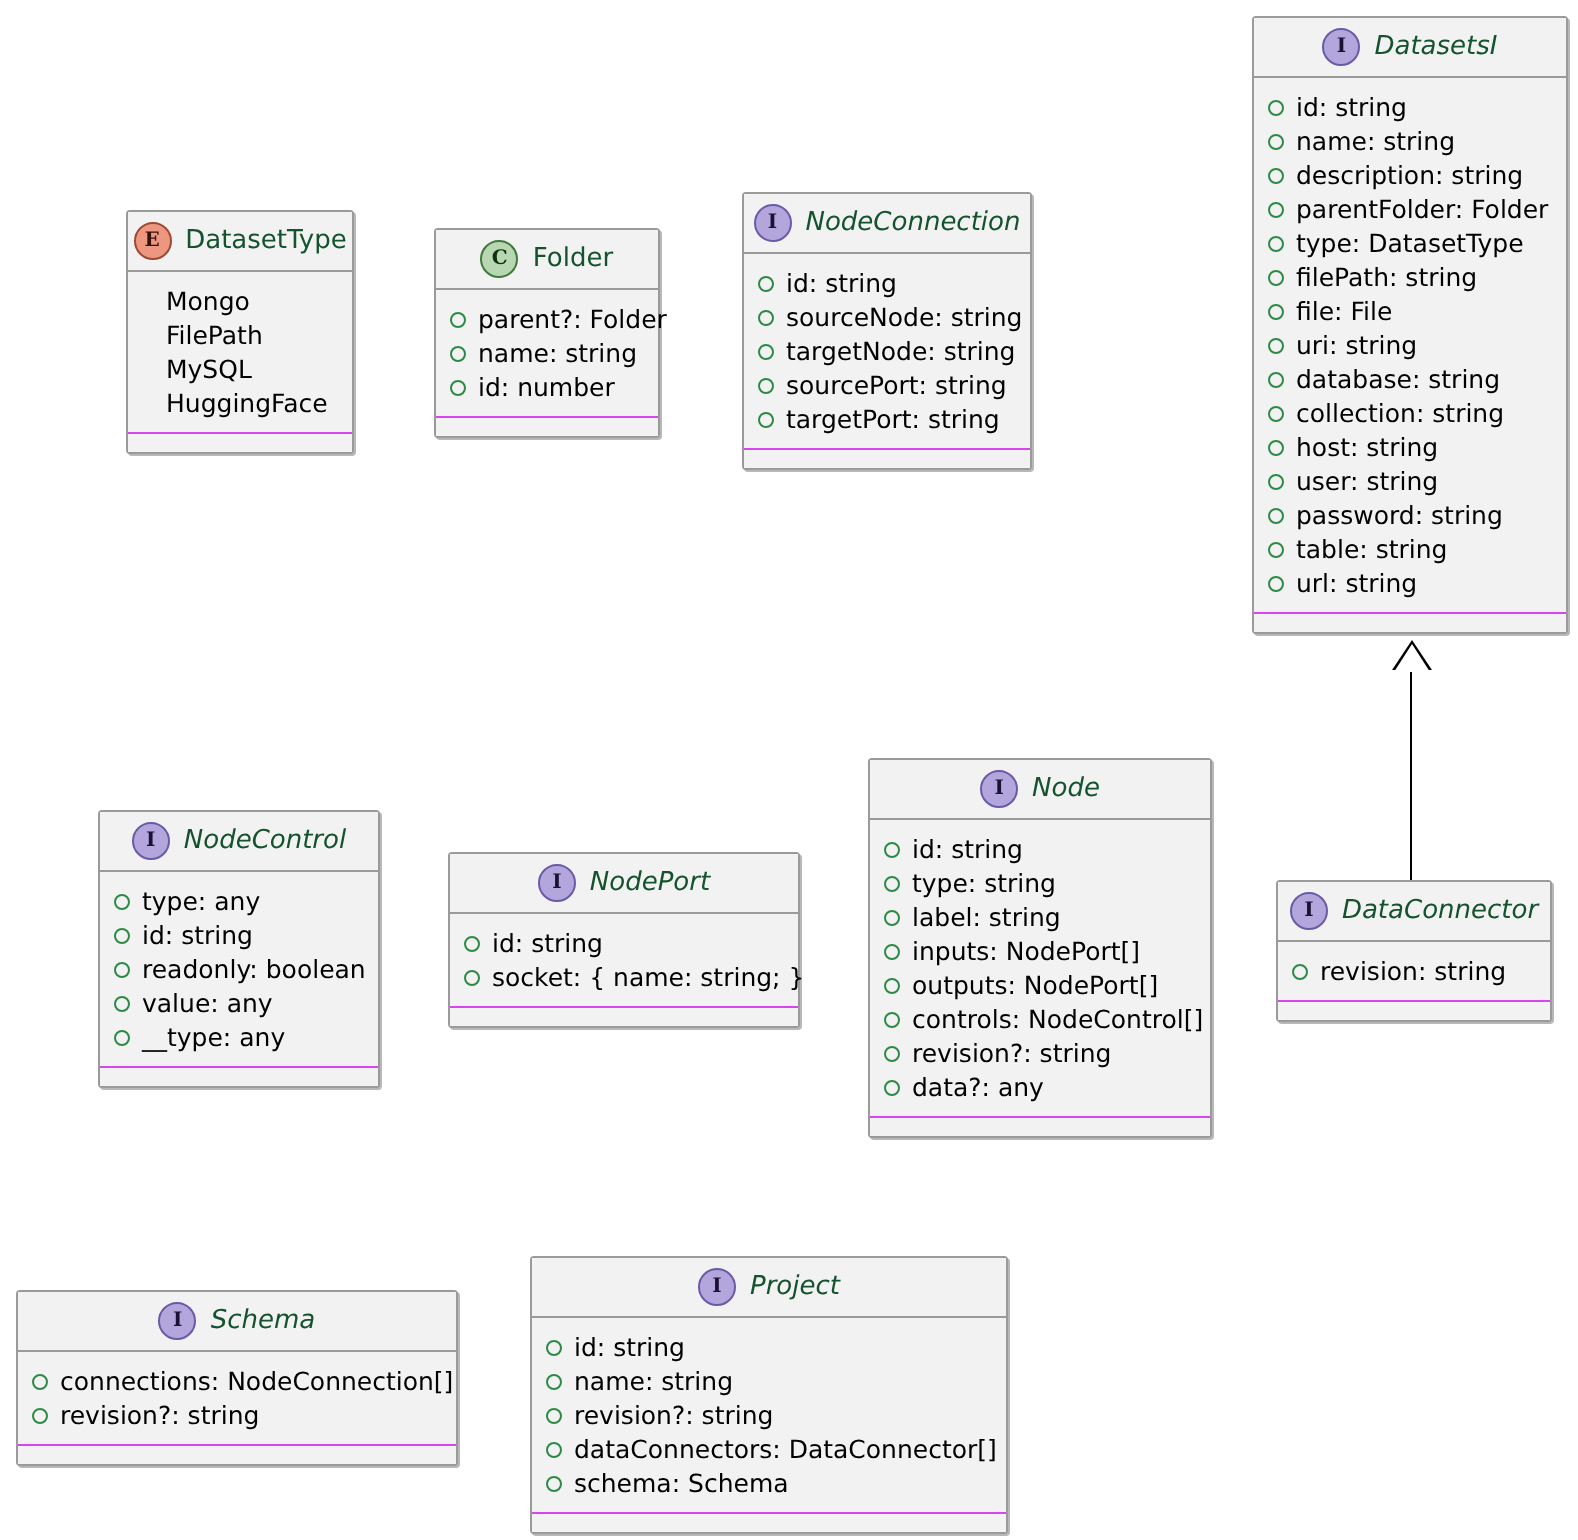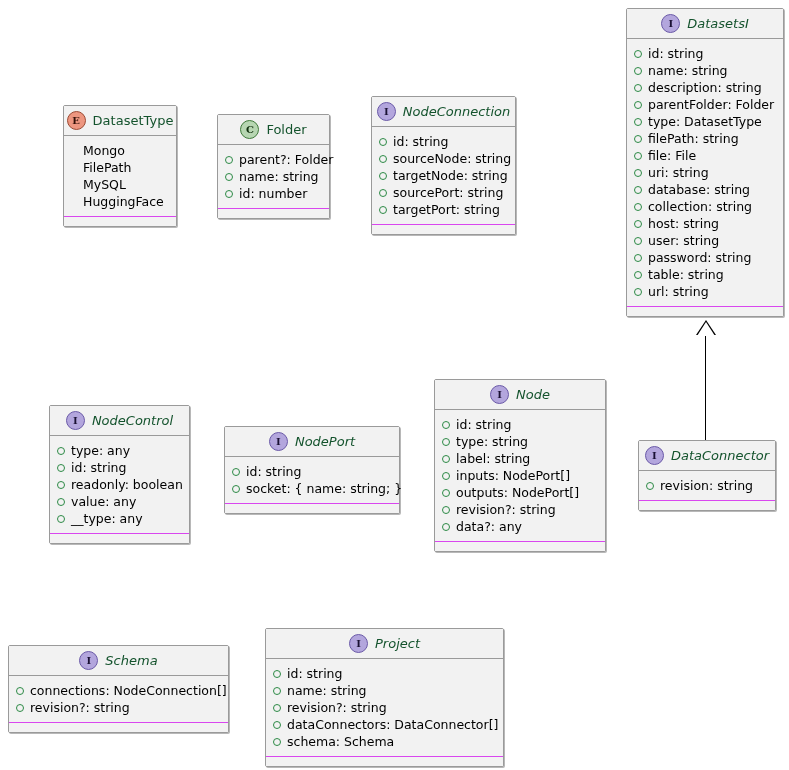--- a/index.html
+++ b/index.html
@@ -305,20 +305,24 @@
         <div class="attr-row">
           <span class="attr-dot"></span>
           <span>inputs: NodePort[]</span>
         </div>
         <div class="attr-row">
           <span class="attr-dot"></span>
           <span>outputs: NodePort[]</span>
         </div>
         <div class="attr-row">
           <span class="attr-dot"></span>
+          <span>controls: NodeControl[]</span>
+        </div>
+        <div class="attr-row">
+          <span class="attr-dot"></span>
           <span>revision?: string</span>
         </div>
         <div class="attr-row">
           <span class="attr-dot"></span>
           <span>data?: any</span>
         </div>
       </div>
       <div class="uml-ops"></div>
     </div>
     <div class="uml-box" style="left: 49px; top: 405px; width: 141px;">

